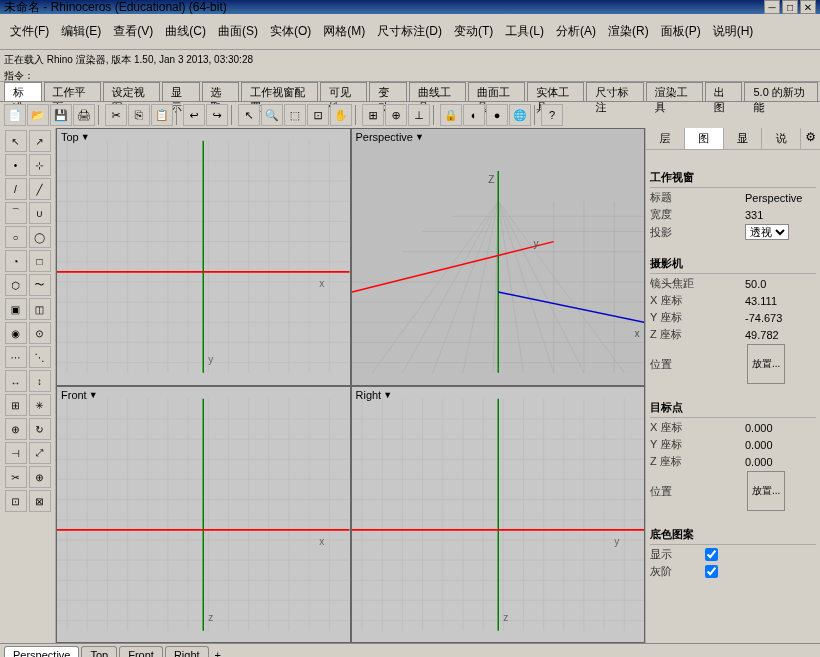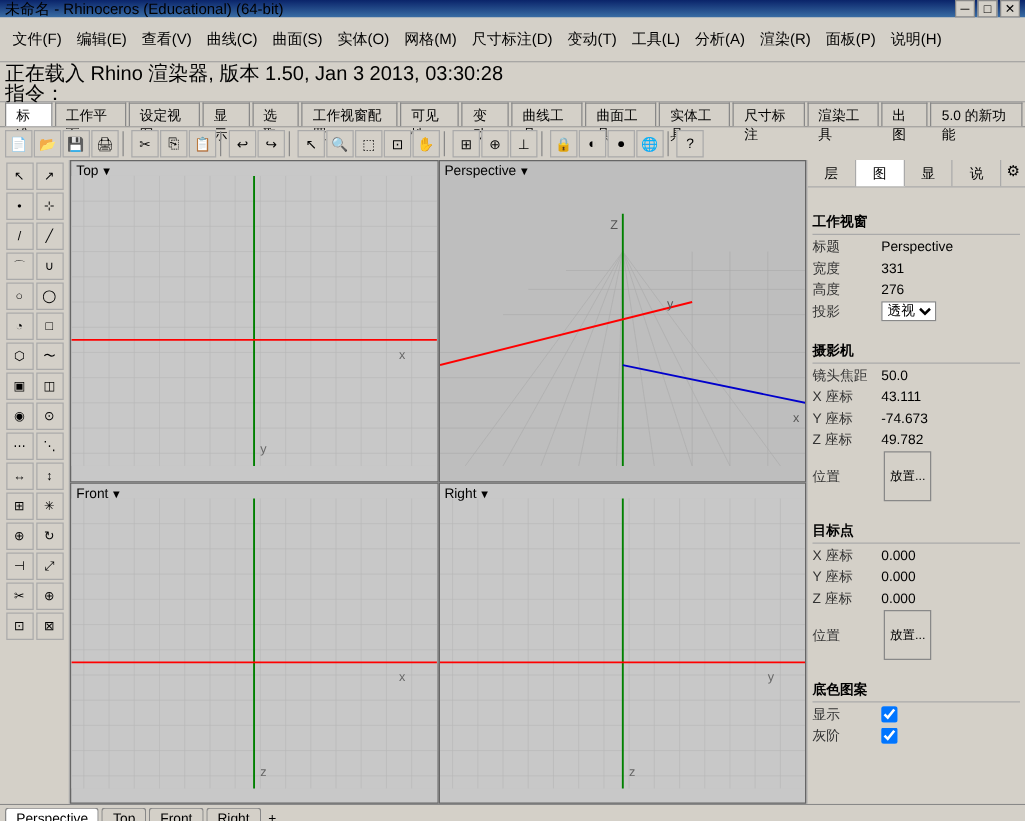--- a/index.html
+++ b/index.html
@@ -10,21 +10,21 @@
     #titlebar-controls { display: flex; gap: 2px; }
     .title-btn { width: 16px; height: 14px; display: flex; align-items: center; justify-content: center; font-size: 10px; cursor: pointer; border: 1px solid #888; background: #d4d0c8; color: black; }
     .title-btn.close { background: #d4d0c8; }
 
     
     #menubar { height: 36px; background: #d4d0c8; display: flex; align-items: center; padding: 0 4px; border-bottom: 1px solid #999; }
     .menu-item { padding: 2px 6px; font-size: 12px; cursor: pointer; color: #000; }
 
     
     #infobar { height: 32px; background: #d4d0c8; padding: 2px 4px; border-bottom: 1px solid #999; }
-    #infobar div { font-size: 16px; line-height: 16px; }
+    #infobar div { font-size: 10px; line-height: 16px; }
     #toolbar-tabs { display: flex; height: 20px; background: #d4d0c8; border-bottom: 1px solid #888; padding-left: 4px; }
     .tb-tab { padding: 2px 8px; font-size: 11px; cursor: pointer; border: 1px solid #888; border-bottom: none; background: #d4d0c8; margin-right: 2px; }
     .tb-tab.active { background: #fff; }
     #toolbar-row { height: 26px; display: flex; align-items: center; padding: 2px 4px; gap: 1px; background: #d4d0c8; }
     .tb-btn { width: 22px; height: 22px; background: #d4d0c8; border: 1px solid #aaa; display: flex; align-items: center; justify-content: center; cursor: pointer; font-size: 11px; }
     .tb-separator { width: 4px; height: 20px; border-left: 1px solid #888; margin: 0 2px; }
 
     
     #main { display: flex; height: calc(657px - 22px - 20px - 32px - 20px - 26px - 22px); }
 
@@ -39,21 +39,21 @@
     .viewport-label { position: absolute; top: 2px; left: 4px; font-size: 11px; color: #000; background: transparent; z-index: 2; display: flex; align-items: center; gap: 2px; }
     .vp-arrow { font-size: 9px; cursor: pointer; }
 
     
     #right-panel { width: 175px; background: #d4d0c8; border-left: 1px solid #aaa; overflow-y: auto; }
     #panel-tabs { display: flex; height: 22px; background: #d4d0c8; border-bottom: 1px solid #aaa; }
     .panel-tab { flex: 1; display: flex; align-items: center; justify-content: center; font-size: 11px; cursor: pointer; border-right: 1px solid #aaa; padding: 2px; }
     .panel-tab.active { background: #fff; }
     #panel-content { padding: 4px; }
     .section-title { font-size: 11px; font-weight: bold; margin: 16px 0 2px 0; color: #000; border-bottom: 1px solid #aaa; padding-bottom: 2px; }
-    .prop-row { display: flex; align-items: center; margin: 2px 0; font-size: 11px; }
+    .prop-row { display: flex; align-items: center; margin: 2px 0; font-size: 11px; gap: 40px; }
     .prop-label { width: 55px; color: #333; flex-shrink: 0; }
     .prop-value { flex: 1; color: #000; }
     .prop-btn { border: 1px solid #888; background: #d4d0c8; font-size: 10px; padding: 12px 4px; cursor: pointer; margin-left: 2px; }
     .prop-select { height: 16px; border: 1px solid #888; background: white; font-size: 11px; }
     .checkbox-row { display: flex; align-items: center; margin: 2px 0; font-size: 11px; }
 
     
     #vp-tabs { height: 22px; background: #d4d0c8; border-top: 1px solid #888; display: flex; align-items: center; padding: 0 4px; }
     .vp-tab { padding: 2px 8px; font-size: 11px; cursor: pointer; border: 1px solid #888; border-bottom: none; background: #d4d0c8; margin-right: 2px; border-radius: 3px 3px 0 0; }
     .vp-tab.active { background: #fff; }
@@ -407,24 +407,20 @@
 
       <div class="prop-row">
         <span class="prop-label">标题</span>
         <span class="prop-value">Perspective</span>
       </div>
       <div class="prop-row">
         <span class="prop-label">宽度</span>
         <span class="prop-value">331</span>
       </div>
       <div class="prop-row">
-        <span class="prop-label">高度</span>
-        <span class="prop-value">276</span>
-      </div>
-      <div class="prop-row">
         <span class="prop-label">投影</span>
         <select class="prop-select">
           <option>透视</option>
           <option>平行</option>
         </select>
       </div>
 
       <div class="section-title">摄影机</div>
 
       <div class="prop-row">

